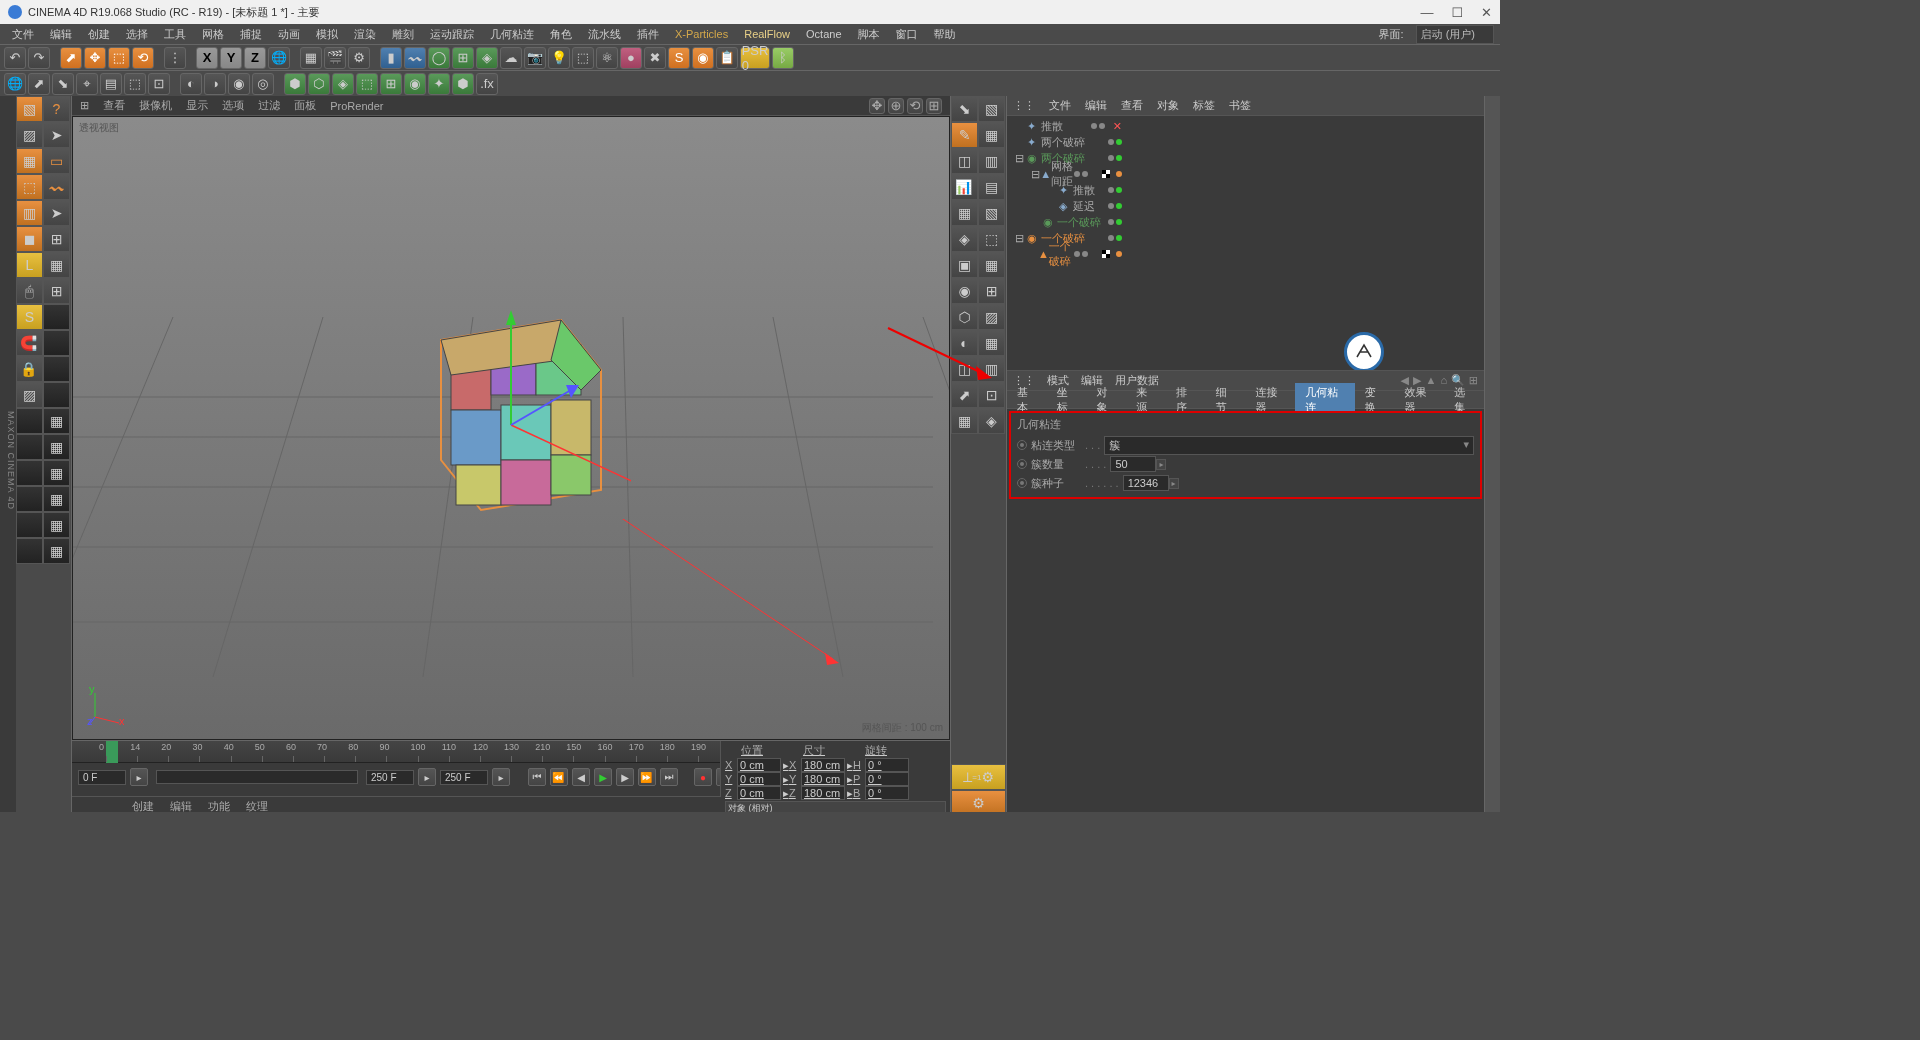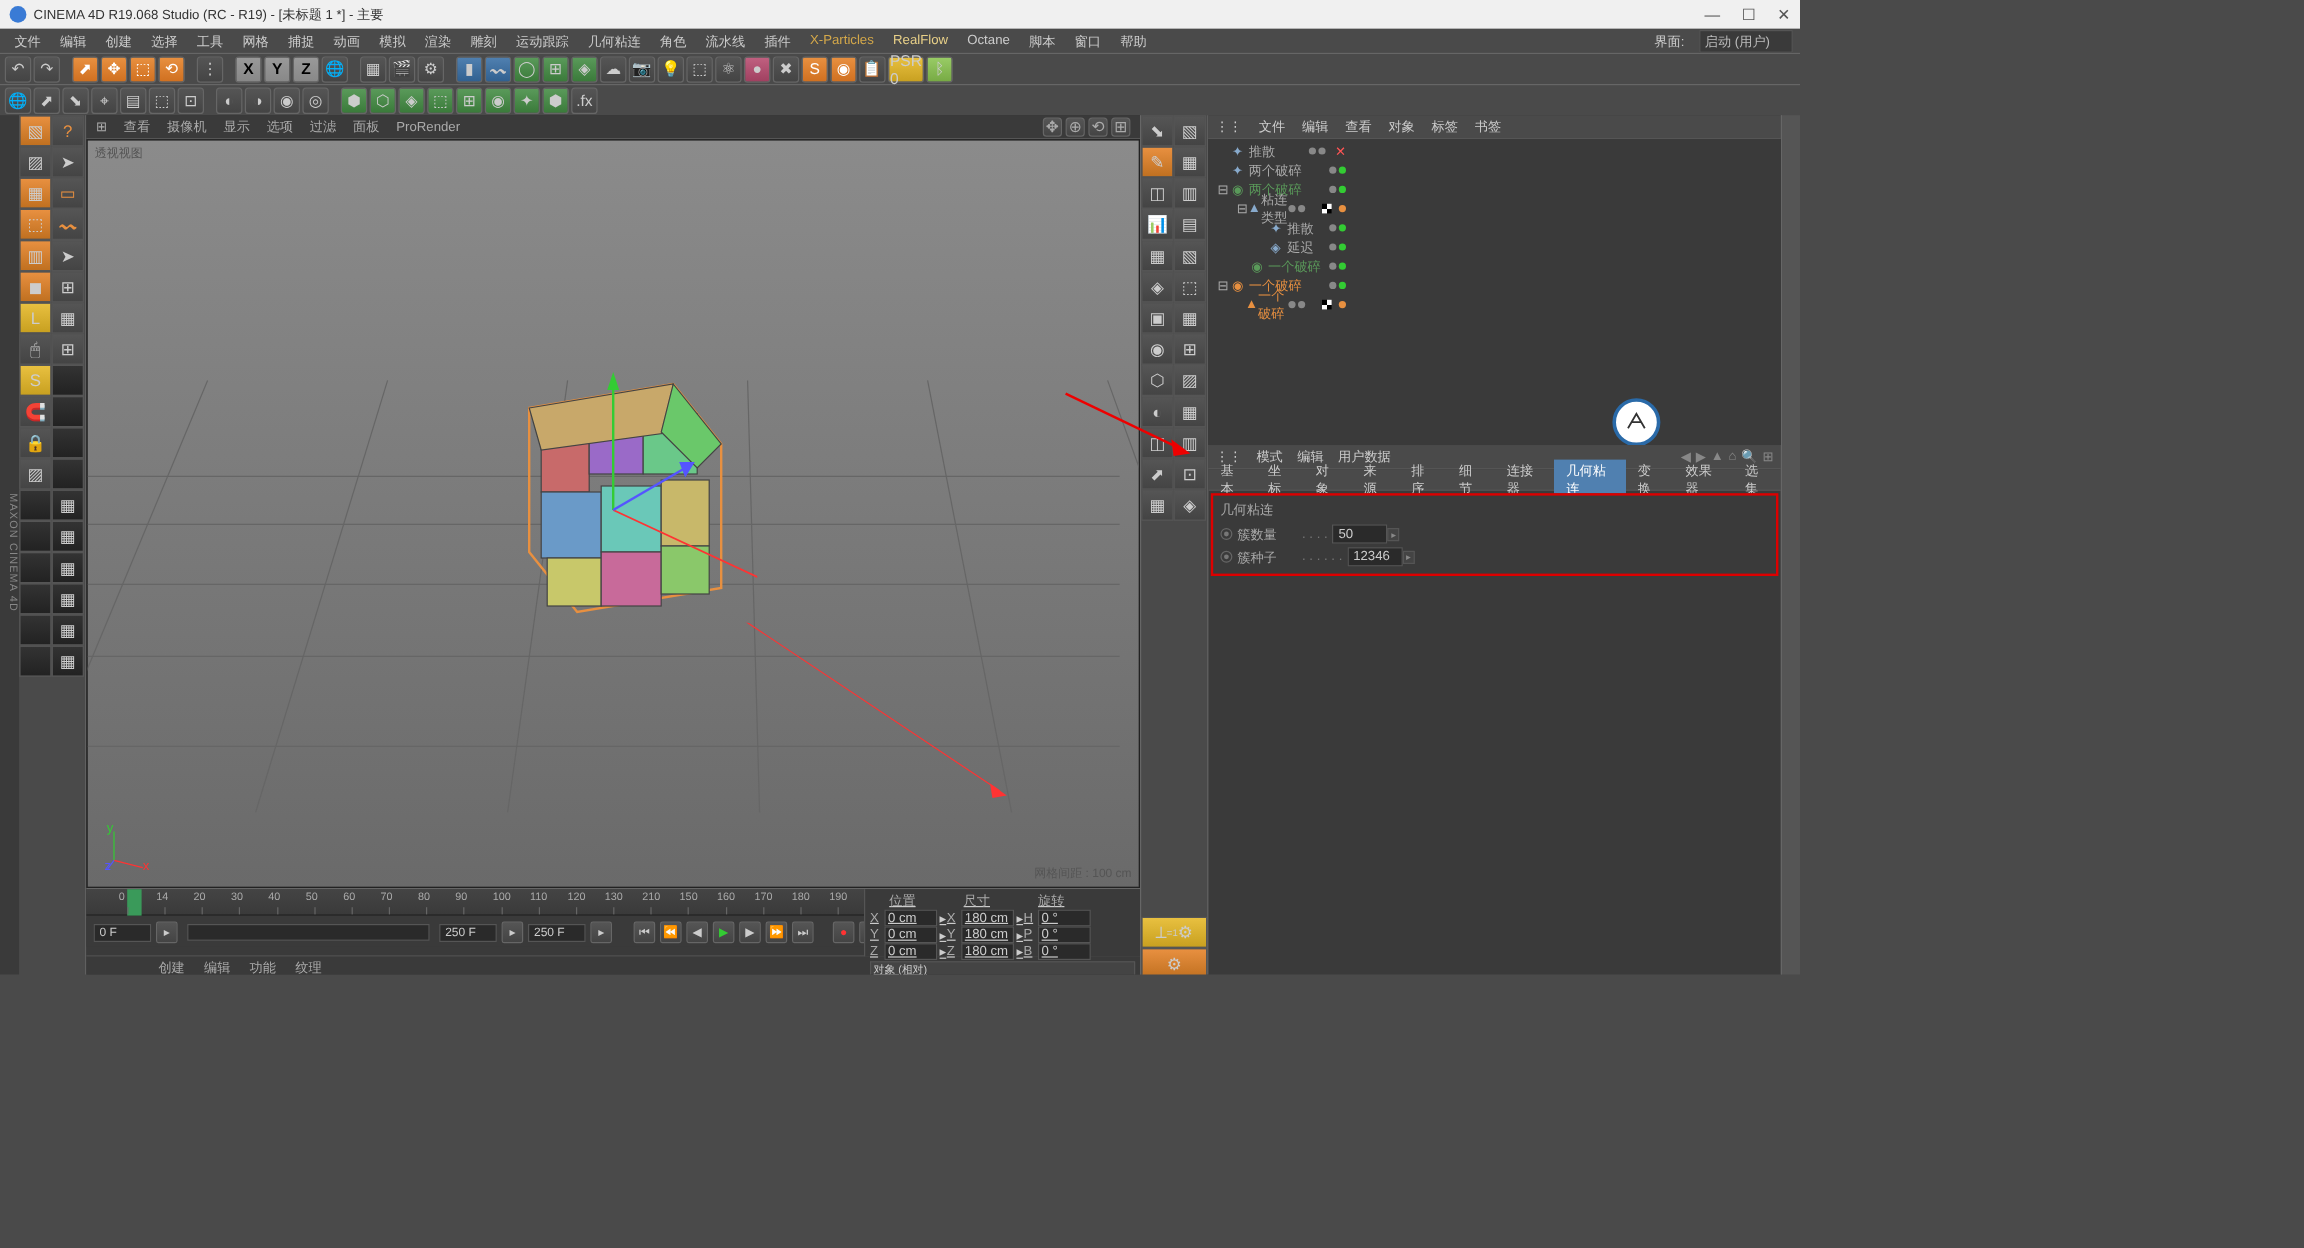--- a/index.html
+++ b/index.html
@@ -619,21 +619,21 @@
           <span class="tic" style="color: rgb(90, 154, 90);">◉</span>
           <span class="nm grn">两个破碎</span>
           <span class="cols">
             <span class="dot" style="background: rgb(136, 136, 136);"></span>
             <span class="dot" style="background: rgb(51, 204, 51);"></span>
           </span>
         </div>
         <div class="tree-row" style="padding-left: 22px;">
           <span class="exp">⊟</span>
           <span class="tic" style="color: rgb(136, 170, 204);">▲</span>
-          <span class="nm ">粘连类型</span>
+          <span class="nm ">网格间距</span>
           <span class="cols">
             <span class="dot" style="background: rgb(136, 136, 136);"></span>
             <span class="dot" style="background: rgb(136, 136, 136);"></span>
             <span class="chk-sq" style="margin-left: 12px;"></span>
             <span class="dot" style="background: rgb(232, 144, 64); margin-left: 4px;"></span>
           </span>
         </div>
         <div class="tree-row" style="padding-left: 38px;">
           <span class="exp"></span>
           <span class="tic" style="color: rgb(136, 170, 204);">✦</span>
@@ -706,20 +706,29 @@
       <span>连接器</span>
       <span class="active">几何粘连</span>
       <span>变换</span>
       <span>效果器</span>
       <span>选集</span>
     </div>
     <div class="attr-body">
       <div class="attr-section">几何粘连</div>
       <div class="attr-row">
         <span class="bullet"></span>
+        <span class="lbl">粘连类型</span>
+        <span class="dots">. . .</span>
+        <span class="val-dd">
+            <span>簇</span>
+            <span class="arr">▾</span>
+          </span>
+      </div>
+      <div class="attr-row">
+        <span class="bullet"></span>
         <span class="lbl">簇数量</span>
         <span class="dots">. . . .</span>
         <span class="val-in">50</span>
         <span class="spin">▸</span>
       </div>
       <div class="attr-row">
         <span class="bullet"></span>
         <span class="lbl">簇种子</span>
         <span class="dots">. . . . . .</span>
         <span class="val-in">12346</span>

